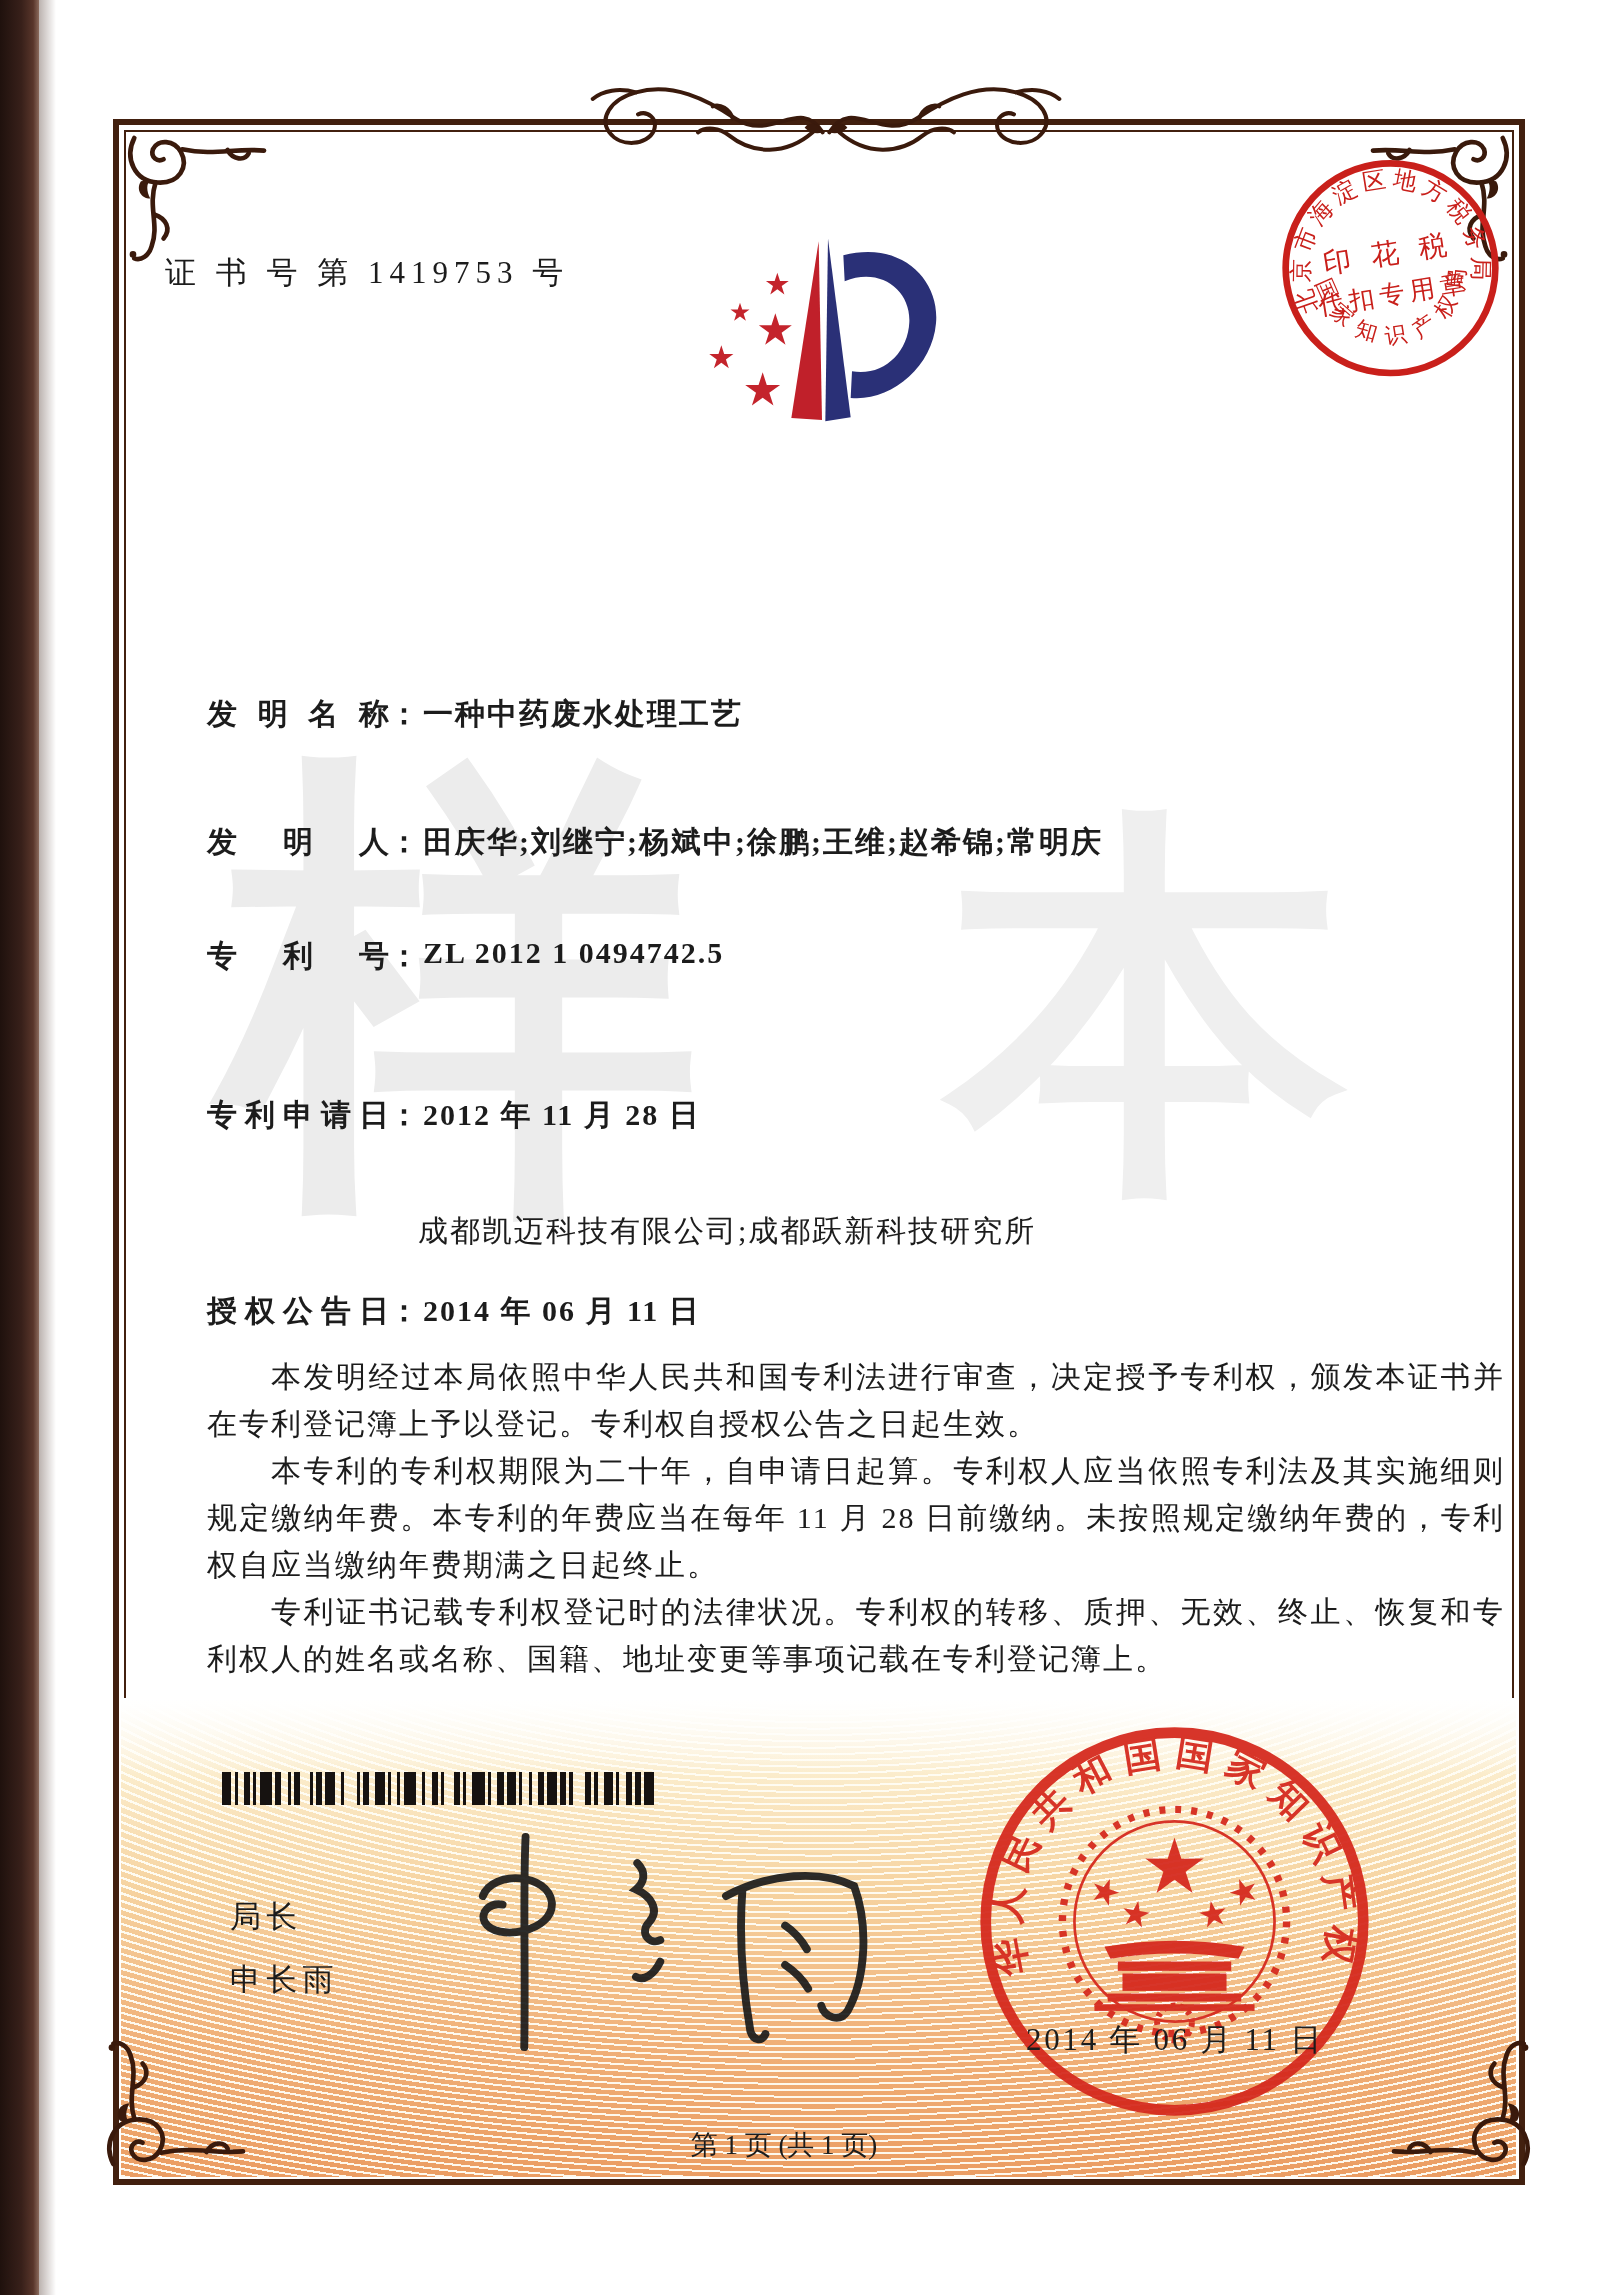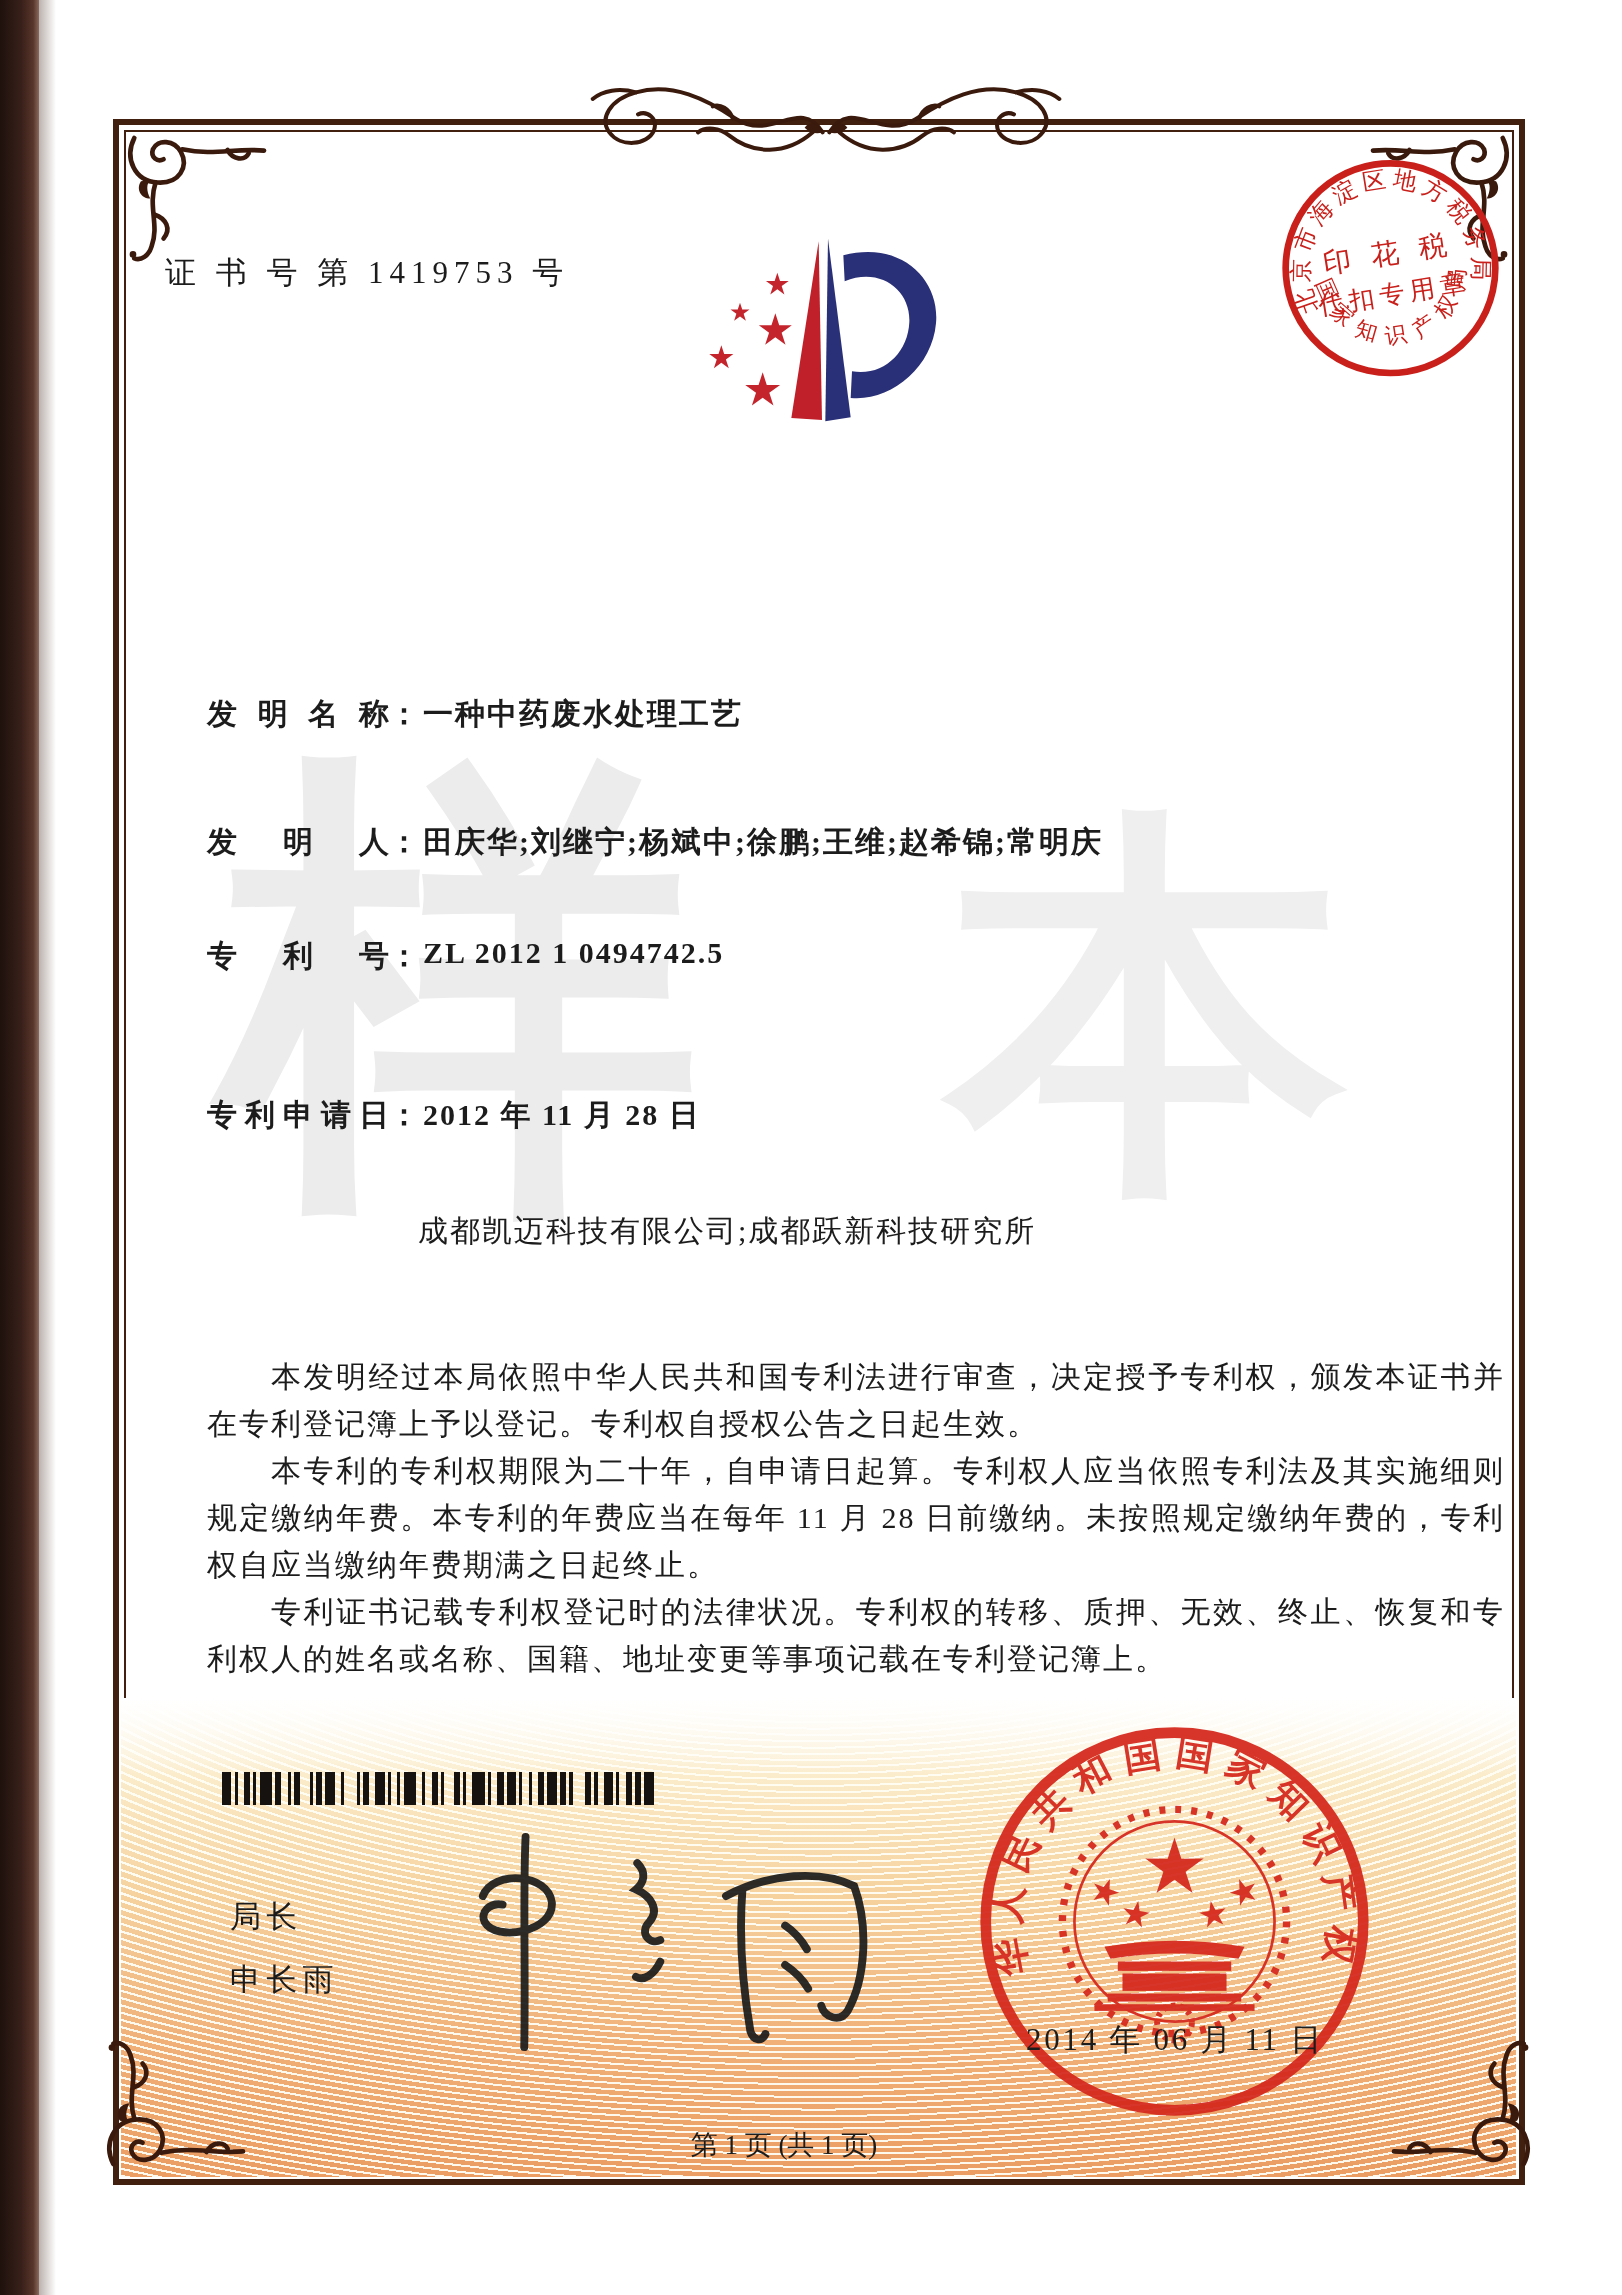--- a/index.html
+++ b/index.html
@@ -160,20 +160,23 @@
     <div class="frow" style="top:822px">
       <span class="flabel">发明人</span><span class="fcolon">：</span><span class="fvalue">田庆华;刘继宁;杨斌中;徐鹏;王维;赵希锦;常明庆</span>
     </div>
     <div class="frow" style="top:936px">
       <span class="flabel">专利号</span><span class="fcolon">：</span><span class="fvalue">ZL 2012 1 0494742.5</span>
     </div>
     <div class="frow" style="top:1095px">
       <span class="flabel">专利申请日</span><span class="fcolon">：</span><span class="fvalue">2012 年 11 月 28 日</span>
     </div>
     <div class="fvalue2">成都凯迈科技有限公司;成都跃新科技研究所</div>
+    <div class="frow" style="top:1291px">
+      <span class="flabel">授权公告日</span><span class="fcolon">：</span><span class="fvalue">2014 年 06 月 11 日</span>
+    </div>
 
     <div class="paras">
       <p>本发明经过本局依照中华人民共和国专利法进行审查，决定授予专利权，颁发本证书并在专利登记簿上予以登记。专利权自授权公告之日起生效。</p>
       <p>本专利的专利权期限为二十年，自申请日起算。专利权人应当依照专利法及其实施细则规定缴纳年费。本专利的年费应当在每年 11 月 28 日前缴纳。未按照规定缴纳年费的，专利权自应当缴纳年费期满之日起终止。</p>
       <p>专利证书记载专利权登记时的法律状况。专利权的转移、质押、无效、终止、恢复和专利权人的姓名或名称、国籍、地址变更等事项记载在专利登记簿上。</p>
     </div>
 
     <div class="barcode">
         <i class="" style="flex-grow:3"></i>
         <i class="sp" style="flex-grow:1"></i>

